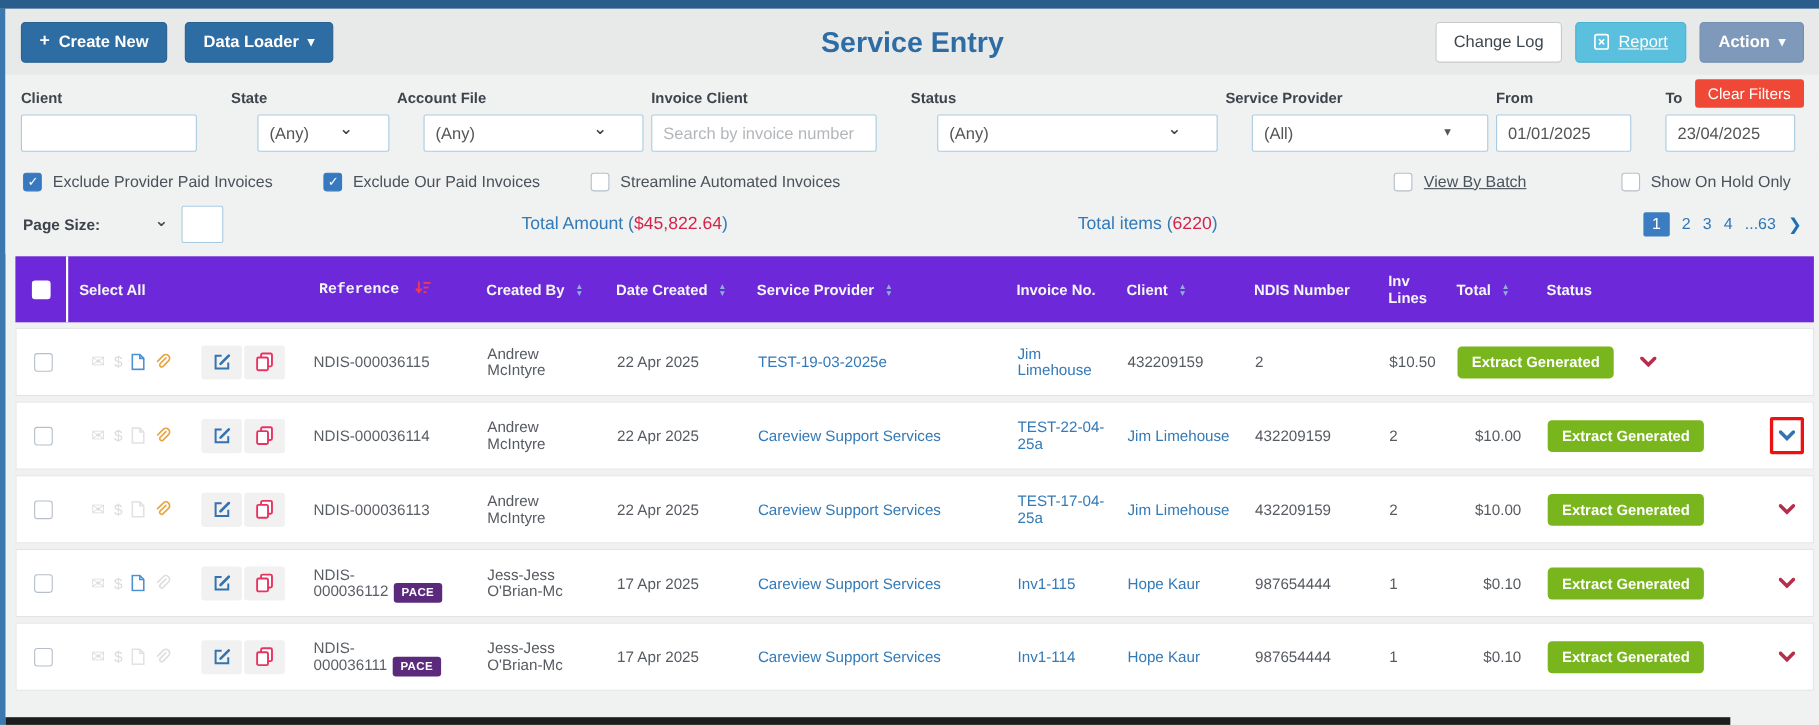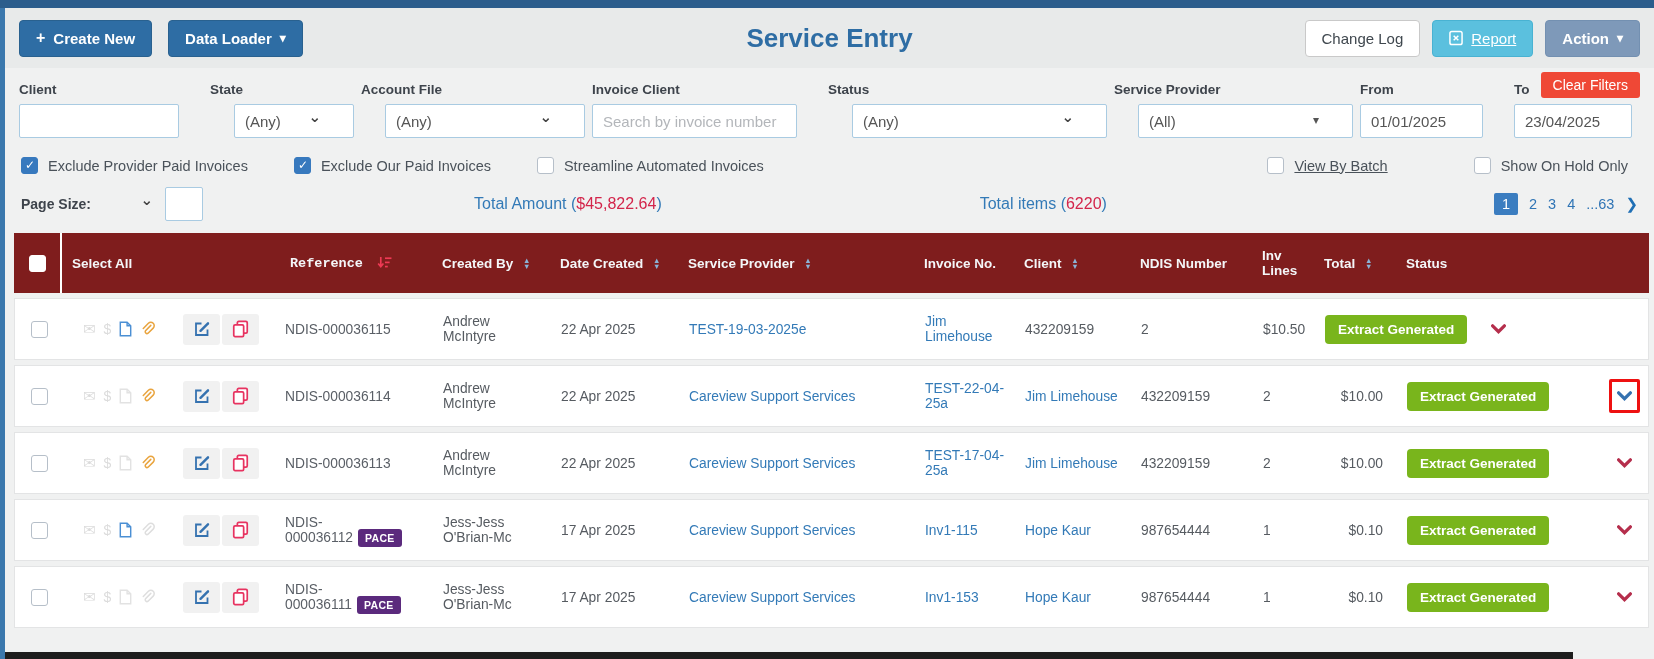--- a/index.html
+++ b/index.html
@@ -72,21 +72,21 @@
   .pagination { margin-left:auto; display:flex; align-items:center; gap:11px;
                 font-size:14.5px; color:#2f74b5; }
   .page { cursor:pointer; }
   .page.active { background:#3b7dc0; color:#fff; padding:3px 8px; border-radius:2px; }
   .page-next { font-size:15px; font-weight:700; color:#1f6fb5; cursor:pointer; }
 
   
   .table { margin:2px 5px 0 9px; }
   .grid-cols { display:grid;
     grid-template-columns:48px 116px 96px 158px 118px 128px 236px 100px 116px 122px 62px 82px 1fr 48px; }
-  .thead { background:#7f1d1d; color:#f4f6f8; font-size:13.5px; font-weight:700;
+  .thead { background:#6d28d9; color:#f4f6f8; font-size:13.5px; font-weight:700;
            min-height:60px; align-items:center; }
   .th { padding:4px 10px; }
   .th-check { display:flex; justify-content:center; align-self:stretch; align-items:center;
               border-right:2px solid #fff; }
   .th-check .cbx { border-color:#fff; }
   .th-selectall { grid-column:2 / 4; }
   .sort { display:inline-flex; flex-direction:column; vertical-align:middle;
           margin-left:6px; color:#8ab3d6; font-size:7.5px; line-height:5.5px; cursor:pointer; }
   .sort-red { vertical-align:-2px; margin-left:6px; cursor:pointer; }
   .th-pad { padding-left:16px;font-family:Liberation Mono, monospace; }
@@ -565,21 +565,21 @@
                 <rect x="5.5" y="1.5" width="11" height="13" rx="1.5" fill="#fff" stroke="currentColor" stroke-width="1.9"></rect>
                 <rect x="1.5" y="5.5" width="11" height="13" rx="1.5" fill="#fff" stroke="currentColor" stroke-width="1.9"></rect>
               </svg>
             </span>
           </button>
       </div>
       <div class="cell cell-ref"><span>NDIS-000036111</span><span class="pace">PACE</span></div>
       <div class="cell">Jess-Jess O'Brian-Mc</div>
       <div class="cell">17 Apr 2025</div>
       <div class="cell"><a class="link">Careview Support Services</a></div>
-      <div class="cell"><a class="link">Inv1-153</a></div>
+      <div class="cell"><a class="link">Inv1-114</a></div>
       <div class="cell"><a class="link">Hope Kaur</a></div>
       <div class="cell">987654444</div>
       <div class="cell">1</div>
       <div class="cell cell-total">$0.10</div>
       <div class="cell"><span class="badge-status">Extract Generated</span></div>
       <div class="cell cell-chev">
           <button class="chev-btn chev-red">
             <svg width="15" height="10" viewBox="0 0 14 9">
               <path d="M1.5 1.5 L7 7 L12.5 1.5" fill="none" stroke="currentColor" stroke-width="3" stroke-linecap="round"></path>
             </svg>

